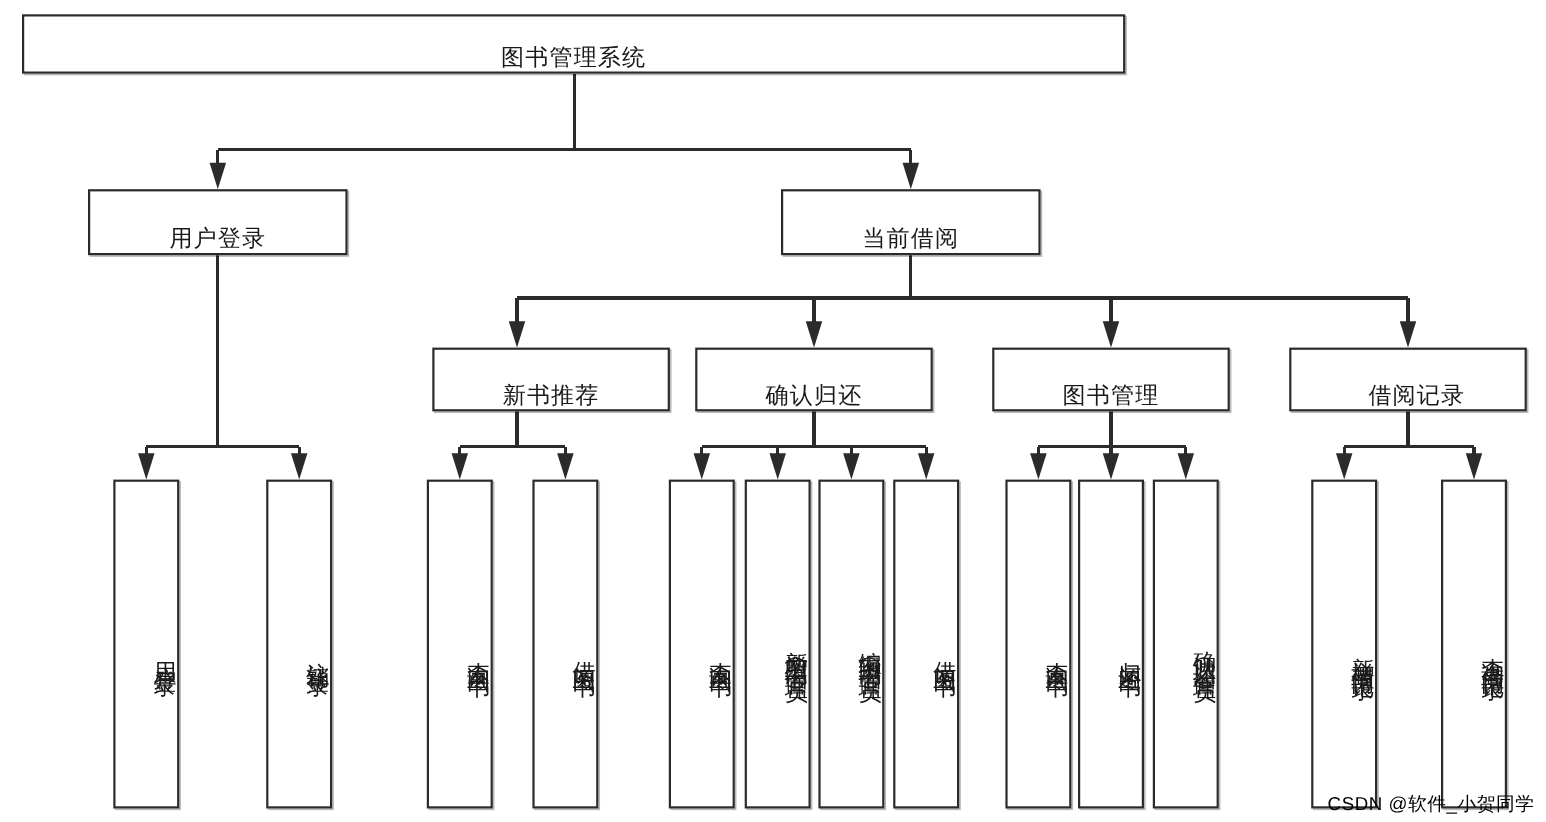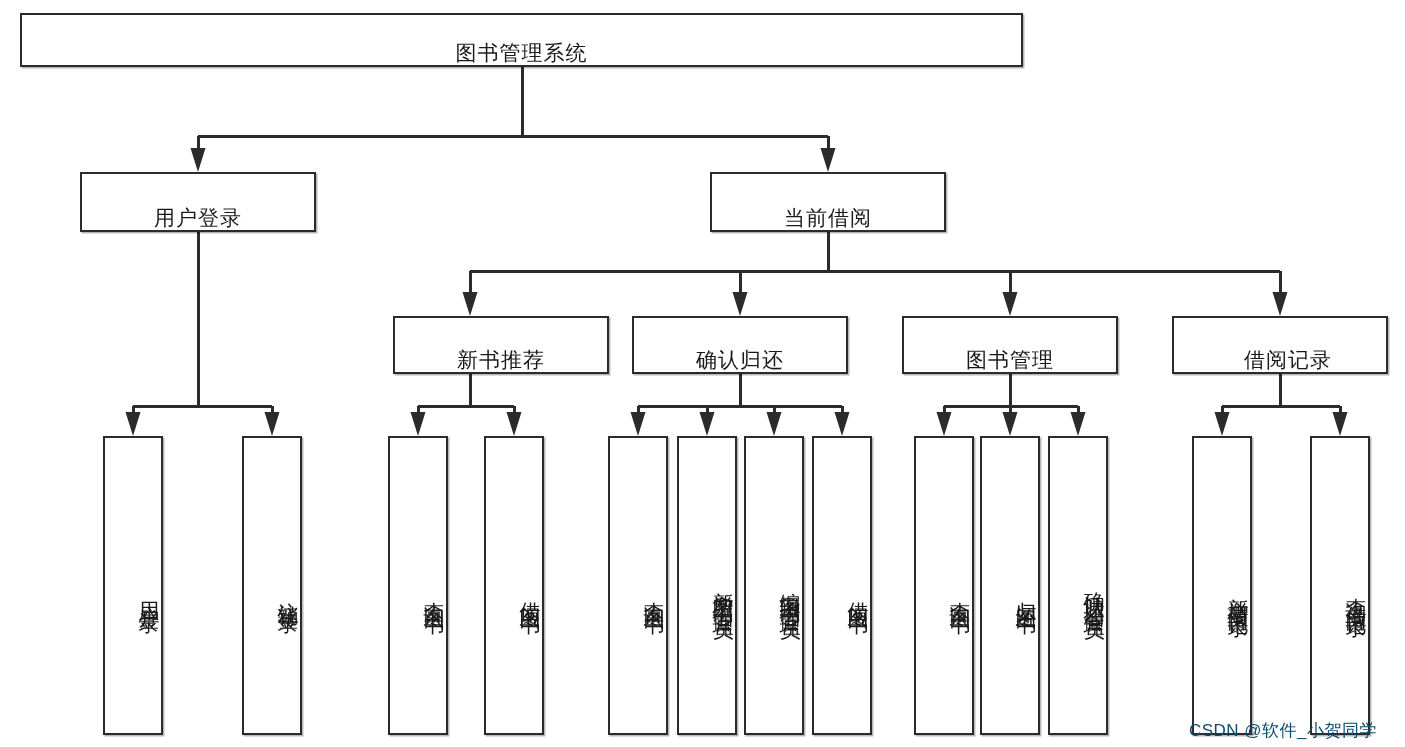--- a/index.html
+++ b/index.html
@@ -50,24 +50,24 @@
     padding-top: 14px;
     align-items: flex-start;
     justify-content: center;
     text-align: center;
   }
   .node .label {
     display: block;
   }
   #watermark {
     position: absolute;
-    right: 28px;
+    right: 10px;
     bottom: 5px;
     font-size: 17px;
-    color: #0c4a6e;
+    color: #000000;
     letter-spacing: 0.5px;
     white-space: nowrap;
     pointer-events: none;
   }
 </style>
 </head>
 <body>
 
 <div id="canvas">
 

